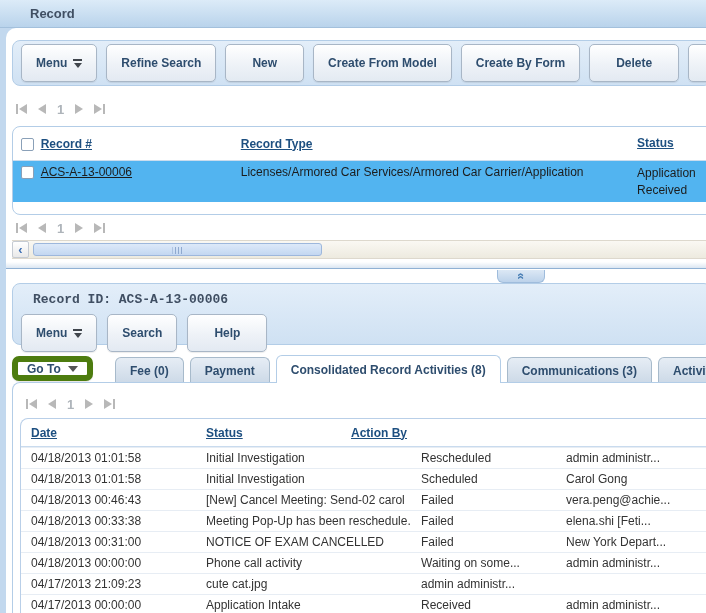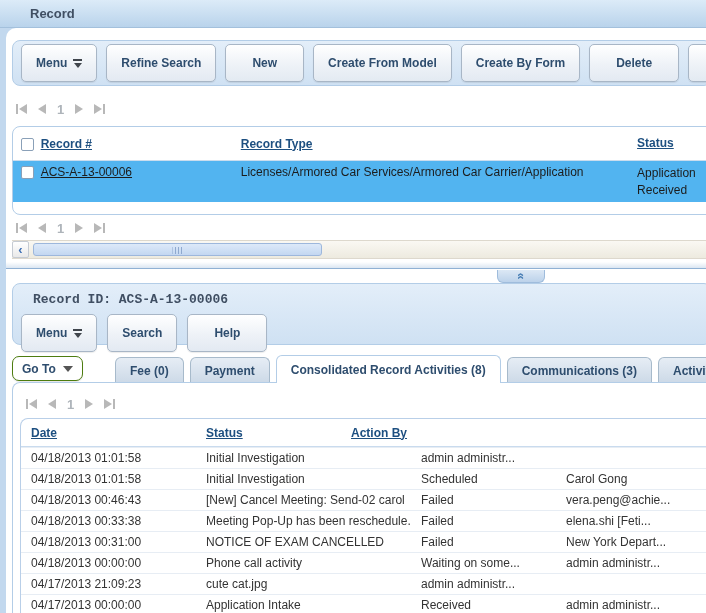--- a/index.html
+++ b/index.html
@@ -105,21 +105,21 @@
     color:#4a7fb5; font-size:12px; font-weight:bold; line-height:10px;
   }
   
   .detail-panel { top:283px; height:62px; }
   .detail-title { position:absolute; left:20px; top:8px; font-size:13px; font-weight:bold; color:#404f63;font-family:Liberation Mono, monospace; }
   .detail-btns { position:absolute; left:8px; top:30px; display:flex; gap:10px; }
   
   .goto-btn {
     position:absolute; left:12px; top:356px; height:25px; padding:0 9px;
     display:inline-flex; align-items:center; gap:7px;
-    background:#fff; border:1px solid #4d7c0f; border-radius:7px;
+    background:#fff; border:6px solid #4d7c0f; border-radius:7px;
     font-size:12px; font-weight:bold; color:#2e4d6e; cursor:pointer;
     box-shadow:0 1px 1px rgba(0,0,0,.1);
   }
   .caret-down { width:0; height:0; border-left:5px solid transparent; border-right:5px solid transparent; border-top:6px solid #555; }
   .tabs { position:absolute; left:115px; top:355px; display:flex; align-items:flex-end; gap:6px; }
   .tab {
     height:26px; padding:0 14px; display:flex; align-items:center;
     background:linear-gradient(#e6edf5,#ccd9e7);
     border:1px solid #a7bacb; border-bottom:none; border-radius:6px 6px 0 0;
     font-size:12px; font-weight:bold; color:#2e4d6e; white-space:nowrap; cursor:pointer;
@@ -282,20 +282,21 @@
 
 <div class="table2">
   <div class="t2-head">
     <span class="c-date hlink">Date</span>
     <span class="c-status hlink">Status</span>
     <span class="c-action hlink">Action By</span>
   </div>
   <div class="t2-row">
     <span class="c-date">04/18/2013 01:01:58</span>
     <span class="c-content">Initial Investigation</span>
+    <span class="c-status">Rescheduled</span>
     <span class="c-action">admin administr...</span>
   </div>
   <div class="t2-row">
     <span class="c-date">04/18/2013 01:01:58</span>
     <span class="c-content">Initial Investigation</span>
     <span class="c-status">Scheduled</span>
     <span class="c-action">Carol Gong</span>
   </div>
   <div class="t2-row">
     <span class="c-date">04/18/2013 00:46:43</span>

